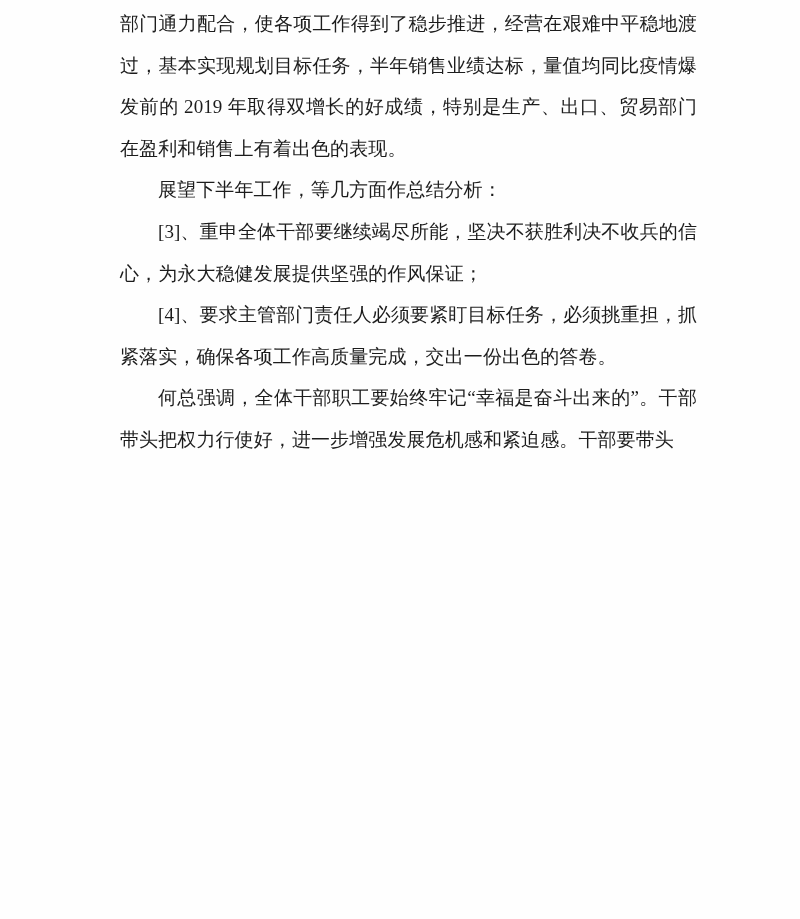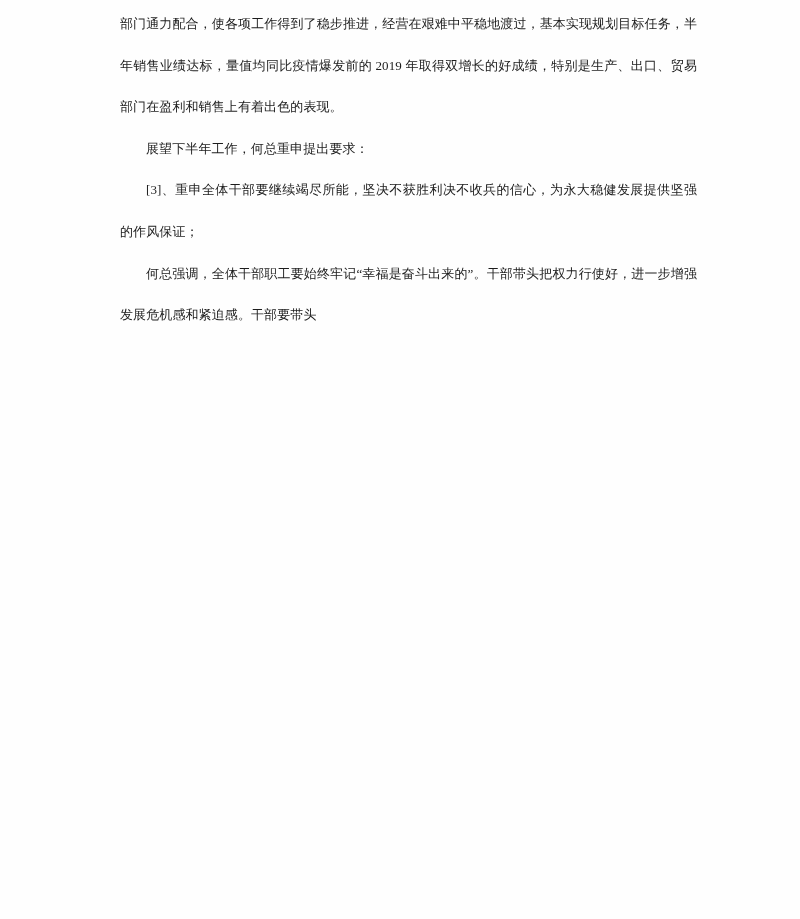--- a/index.html
+++ b/index.html
@@ -12,35 +12,36 @@
     height: 919px;
     overflow: hidden;
   }
   .page {
     box-sizing: border-box;
     width: 800px;
     height: 919px;
     padding: 3px 103px 0 120px;
     background: #fefefe;
     font-family: "Liberation Serif", "DejaVu Serif", serif;
-    font-size: 13px;
+    font-size: 19px;
     line-height: 41.6px;
     color: #1c1c1c;
     text-align: justify;
     letter-spacing: 0.1px;
   }
   .page p {
     margin: 0;
     padding: 0;
   }
   .page p.indent {
     text-indent: 2em;
   }
 </style>
 </head>
 <body>
 
 <div class="page">
   <p>部门通力配合，使各项工作得到了稳步推进，经营在艰难中平稳地渡过，基本实现规划目标任务，半年销售业绩达标，量值均同比疫情爆发前的 2019 年取得双增长的好成绩，特别是生产、出口、贸易部门在盈利和销售上有着出色的表现。</p>
-  <p class="indent">展望下半年工作，何总重申提出要求：</p>
+  <p class="indent">展望下半年工作，等几方面作总结分析：</p>
   <p class="indent">[3]、重申全体干部要继续竭尽所能，坚决不获胜利决不收兵的信心，为永大稳健发展提供坚强的作风保证；</p>
+  <p class="indent">[4]、要求主管部门责任人必须要紧盯目标任务，必须挑重担，抓紧落实，确保各项工作高质量完成，交出一份出色的答卷。</p>
   <p class="indent">何总强调，全体干部职工要始终牢记“幸福是奋斗出来的”。干部带头把权力行使好，进一步增强发展危机感和紧迫感。干部要带头</p>
 </div>
 
 </body></html>

